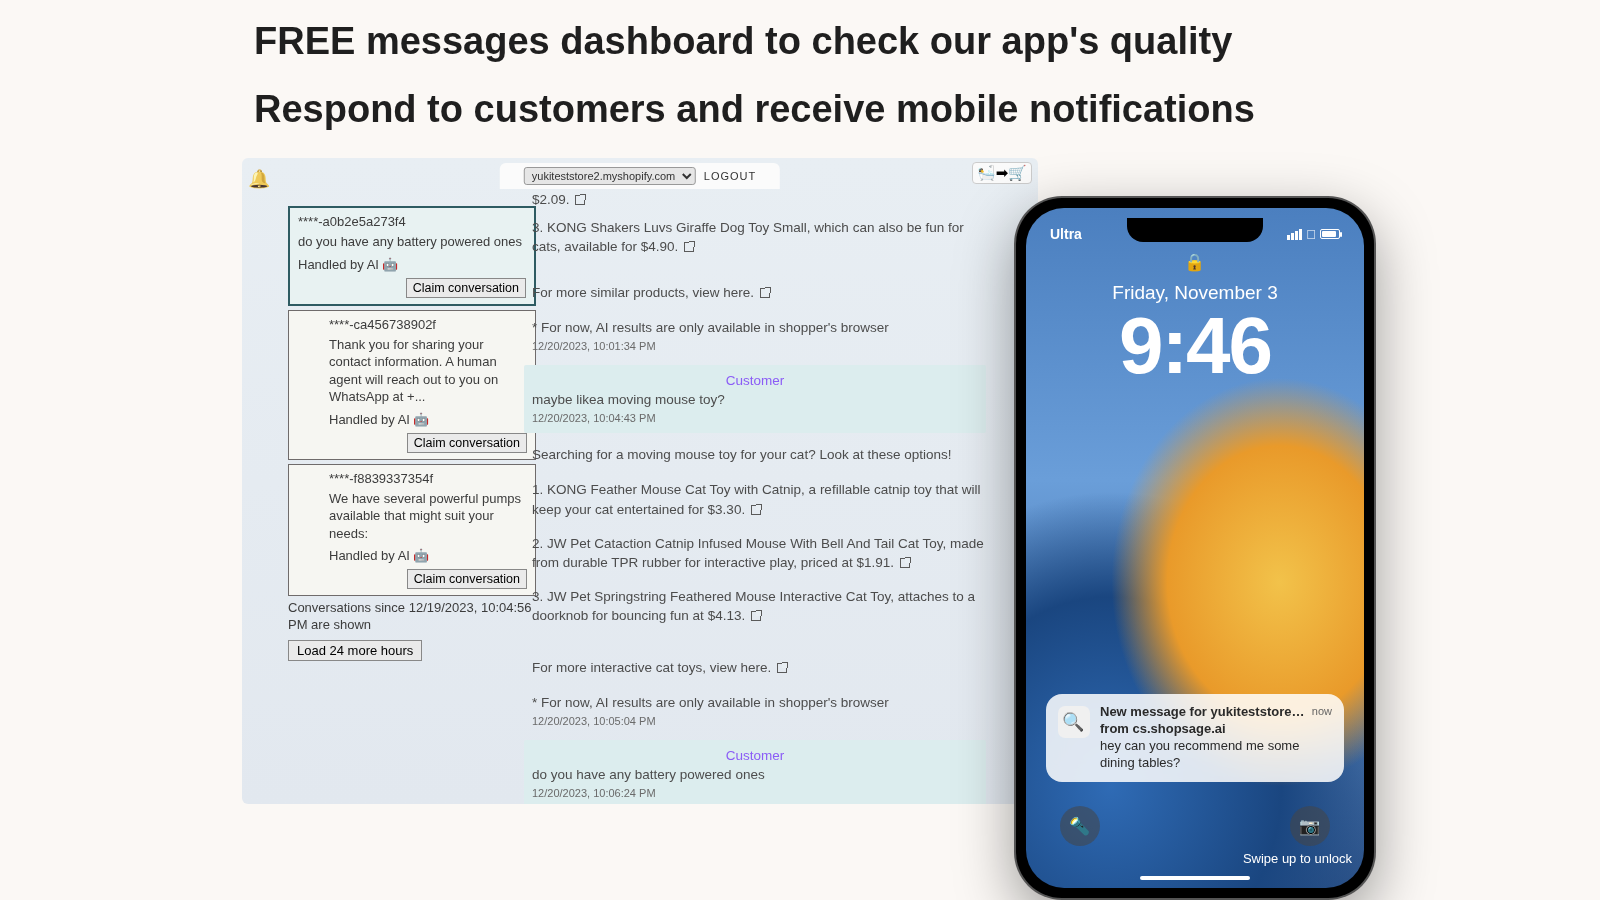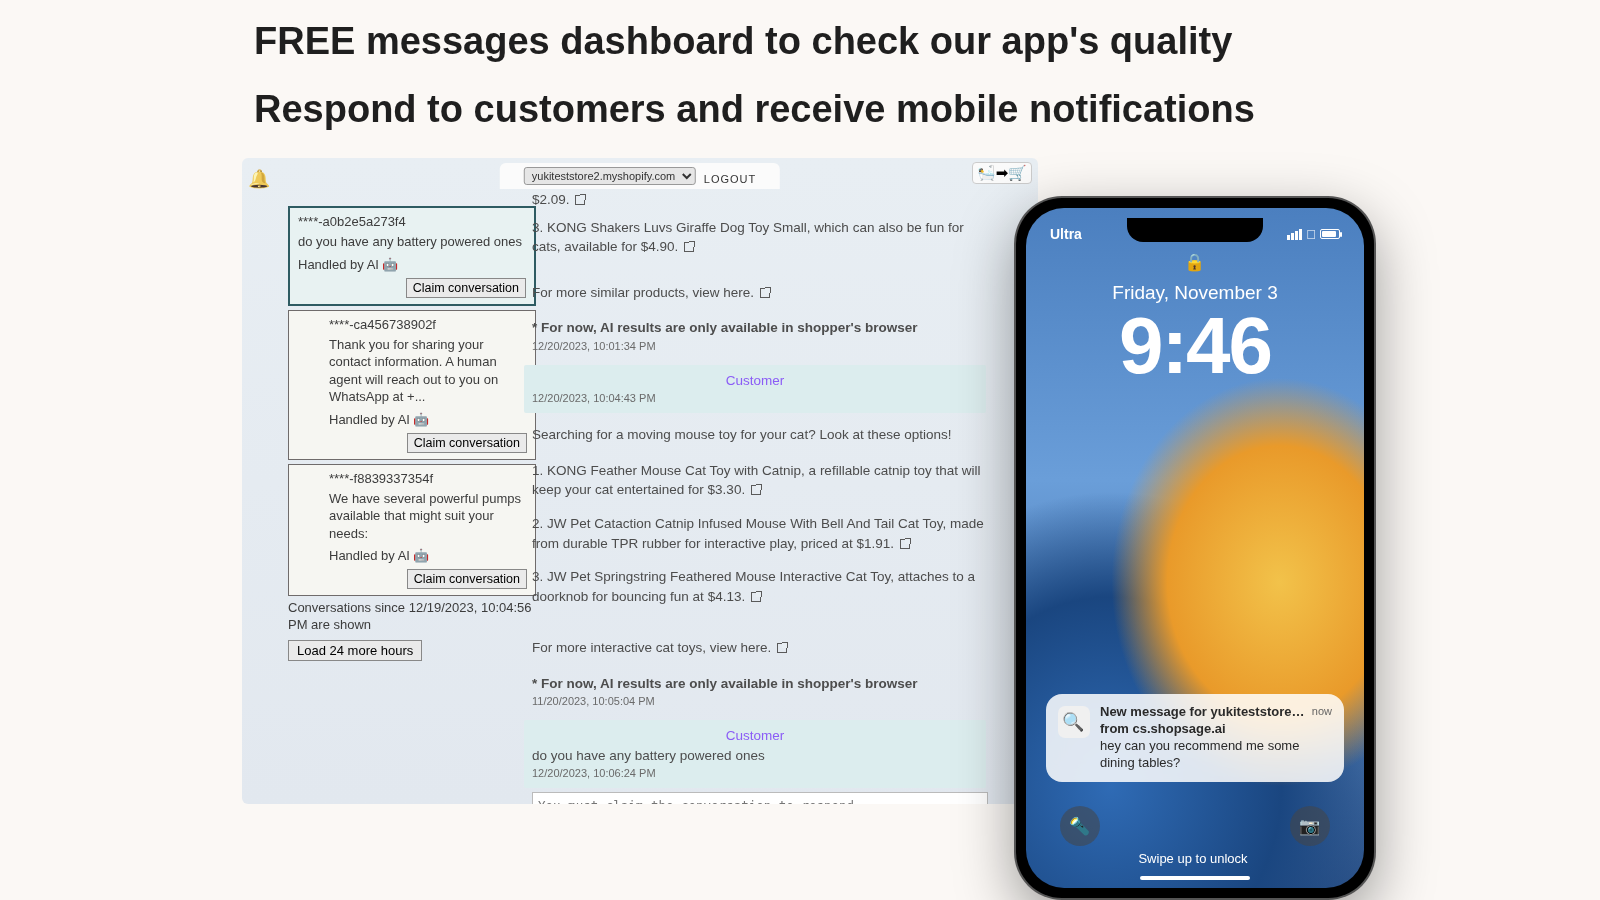--- a/index.html
+++ b/index.html
@@ -5,21 +5,21 @@
 * { margin: 0; padding: 0; box-sizing: border-box; }
 body { font-family: -apple-system, BlinkMacSystemFont, "Segoe UI", Arial, sans-serif; background: #fbf8f5; width: 1600px; height: 900px; overflow: hidden; }
 .headline { position: absolute; left: 254px; font-weight: 700; color: #1f1f1f; font-size: 38px; }
 .h1 { top: 20px; }
 .h2 { top: 88px; }
 
 
 .dash { position: absolute; left: 242px; top: 158px; width: 796px; height: 646px; background: linear-gradient(#e8eef3, #e2e8ef); border-radius: 6px; overflow: hidden; }
 .dash-header { position: relative; height: 27px; }
 .bell { position: absolute; left: 6px; top: 10px; font-size: 18px; filter: grayscale(30%); }
-.tab-center { position: absolute; left: 50%; top: 5px; transform: translateX(-50%); background: #fbfbfb; border-radius: 6px 6px 0 0; padding: 4px 24px; display: flex; align-items: flex-end; gap: 8px; }
+.tab-center { position: absolute; left: 50%; top: 5px; transform: translateX(-50%); background: #fbfbfb; border-radius: 6px 6px 0 0; padding: 4px 24px; display: flex; align-items: center; gap: 8px; }
 .store-select { font-size: 11px; border: 1px solid #999; border-radius: 3px; padding: 1px 3px; background: #e6e6e6; color: #333; }
 .logout { font-size: 11px; letter-spacing: 1px; color: #333; text-decoration: none; }
 .top-right-icons { position: absolute; right: 6px; top: 4px; background: #fafafa; border: 1px solid #ccc; border-radius: 4px; padding: 1px 4px; font-size: 15px; }
 
 
 .sidebar { position: absolute; left: 46px; top: 48px; width: 248px; }
 .conv-card { background: #e8f2f2; border: 2px solid #2e5b62; padding: 6px 8px; margin-bottom: 4px; font-size: 13px; color: #3c3c3c; }
 .conv-card.alt { background: #f6f6f2; border: 1px solid #6f6b6b; padding-left: 40px; }
 .conv-id { font-weight: 500; margin-bottom: 4px; }
 .conv-text { margin-bottom: 6px; line-height: 1.35; }
@@ -29,21 +29,21 @@
 .since-text { font-size: 13px; color: #3c3c3c; margin-top: 4px; line-height: 1.3; }
 .load-btn { margin-top: 6px; font-size: 13px; border: 1px solid #888; background: #eaeaea; padding: 2px 8px; cursor: pointer; }
 
 
 .thread { position: absolute; left: 290px; top: 32px; width: 458px; font-size: 13.5px; color: #4c4c4c; line-height: 1.45; }
 .msg-block { margin-bottom: 8px; }
 .msg-customer { background: #dcedee; padding: 6px 8px; border-radius: 2px; width: 462px; margin-left: -8px; }
 .cust-label { font-weight: 400; color: #8b5cf6; text-align: center; }
 .cust-text { color: #4d4d4d; }
 .ts { font-size: 11px; color: #6a6a6a; margin-top: 1px; }
-.footnote { color: #4d4d4d; margin-top: 16px; font-weight: bold; }
+.footnote { color: #4d4d4d; margin-top: 16px; }
 .ext-icon { display: inline-block; width: 10px; height: 10px; border: 1px solid #5a5a5a; position: relative; margin-left: 2px; vertical-align: -1px; }
 .ext-icon::after { content: ""; position: absolute; top: -2px; right: -2px; width: 5px; height: 5px; border-top: 1px solid #5a5a5a; border-right: 1px solid #5a5a5a; background: #e8eef3; }
 
 .respond-box { width: 456px; height: 60px; background: #fff; border: 1px solid #bbb; padding: 5px; font-size: 12.5px; color: #8a8a8a; resize: none; margin-top: 4px; }
 
 
 .phone { position: absolute; left: 1016px; top: 198px; width: 358px; height: 700px; border-radius: 46px; background: #000; box-shadow: 0 0 0 2px #555, 0 20px 60px rgba(0,0,0,0.4); overflow: hidden; }
 .phone-screen { position: absolute; inset: 10px; border-radius: 38px;
   background:
     radial-gradient(280px 340px at 75% 55%, #f2c24a 0%, #e99a2a 40%, rgba(0,0,0,0) 60%),
@@ -59,21 +59,21 @@
 
 .notif { position: absolute; left: 20px; right: 20px; bottom: 106px; background: rgba(255,255,255,0.85); backdrop-filter: blur(10px); border-radius: 16px; padding: 10px 12px; display: flex; gap: 10px; z-index: 6; }
 .notif-icon { width: 32px; height: 32px; border-radius: 7px; background: #f0f0f0; display: flex; align-items: center; justify-content: center; font-size: 18px; flex-shrink: 0; margin-top: 2px; }
 .notif-body { flex: 1; font-size: 13px; color: #2a2a2a; line-height: 1.3; }
 .notif-title { font-weight: 600; }
 .notif-time { font-size: 11px; color: #666; }
 .notif-head { display: flex; justify-content: space-between; align-items: flex-start; }
 
 .bottom-icons { position: absolute; bottom: 42px; left: 0; right: 0; display: flex; justify-content: space-between; padding: 0 34px; z-index: 4; }
 .circ-btn { width: 40px; height: 40px; border-radius: 50%; background: rgba(70,70,70,0.55); display: flex; align-items: center; justify-content: center; color: #fff; font-size: 17px; }
-.swipe { position: absolute; bottom: 22px; left: 0; right: 4px; text-align: center; color: #fff; font-size: 13px; z-index: 4; }
+.swipe { position: absolute; bottom: 22px; left: 0; right: 12px; text-align: right; color: #fff; font-size: 13px; z-index: 4; }
 .home-bar { position: absolute; bottom: 8px; left: 50%; transform: translateX(-50%); width: 110px; height: 4px; background: #fff; border-radius: 3px; z-index: 4; }
 
 .signal { display:inline-flex; gap:1px; align-items:flex-end; }
 .signal i { width:3px; background:#fff; display:block; }
 .signal i:nth-child(1){height:5px} .signal i:nth-child(2){height:7px} .signal i:nth-child(3){height:9px} .signal i:nth-child(4){height:11px}
 .batt { width:20px; height:10px; border:1px solid #fff; border-radius:2px; position:relative; }
 .batt::after { content:""; position:absolute; right:-3px; top:2px; width:2px; height:5px; background:#fff; border-radius:1px; }
 .batt::before { content:""; position:absolute; left:1px; top:1px; bottom:1px; width:14px; background:#fff; border-radius:1px; }
 </style>
 </head>
@@ -127,35 +127,36 @@
     <div style="height:18px"></div>
     <div class="msg-block">
       <span>For more similar products, view here.</span> <span class="ext-icon"></span>
     </div>
     <div class="footnote">  * For now, AI results are only available in shopper's browser</div>
     <div class="ts">12/20/2023, 10:01:34 PM</div>
 
     <div style="height:10px"></div>
     <div class="msg-customer">
       <div class="cust-label">Customer</div>
+      <div class="cust-text">maybe likea moving mouse toy?</div>
       <div class="ts">12/20/2023, 10:04:43 PM</div>
     </div>
 
     <div style="height:12px"></div>
     <div class="msg-block">Searching for a moving mouse toy for your cat? Look at these options!</div>
     <div style="height:8px"></div>
     <div class="msg-block"><span> 1. KONG Feather Mouse Cat Toy with Catnip, a refillable catnip toy that will keep your cat entertained for $3.30.</span> <span class="ext-icon"></span></div>
     <div style="height:6px"></div>
     <div class="msg-block"><span> 2. JW Pet Cataction Catnip Infused Mouse With Bell And Tail Cat Toy, made from durable TPR rubber for interactive play, priced at $1.91.</span> <span class="ext-icon"></span></div>
     <div style="height:6px"></div>
     <div class="msg-block"><span> 3. JW Pet Springstring Feathered Mouse Interactive Cat Toy, attaches to a doorknob for bouncing fun at $4.13.</span> <span class="ext-icon"></span></div>
     <div style="height:24px"></div>
     <div class="msg-block"><span>For more interactive cat toys, view here.</span> <span class="ext-icon"></span></div>
     <div class="footnote">  * For now, AI results are only available in shopper's browser</div>
-    <div class="ts">11/20/2023, 10:05:04 PM</div>
+    <div class="ts">12/20/2023, 10:05:04 PM</div>
 
     <div style="height:10px"></div>
     <div class="msg-customer">
       <div class="cust-label">Customer</div>
       <div class="cust-text">do you have any battery powered ones</div>
       <div class="ts">12/20/2023, 10:06:24 PM</div>
     </div>
 
     <textarea class="respond-box" placeholder="You must claim the conversation to respond" style=""></textarea>
     

